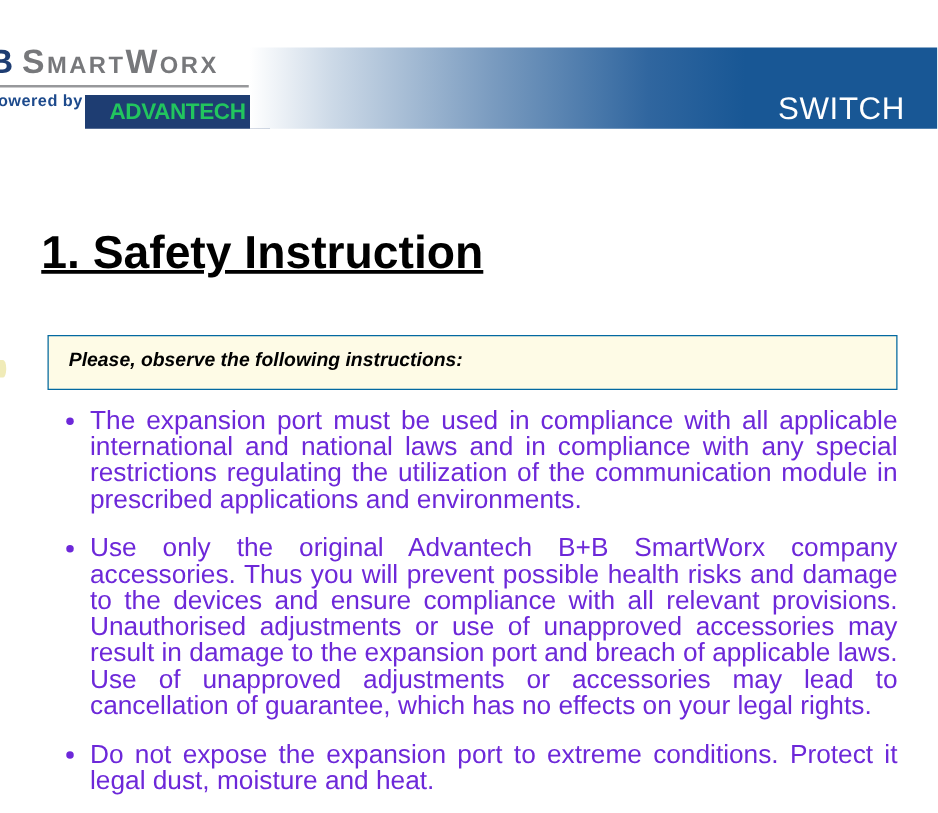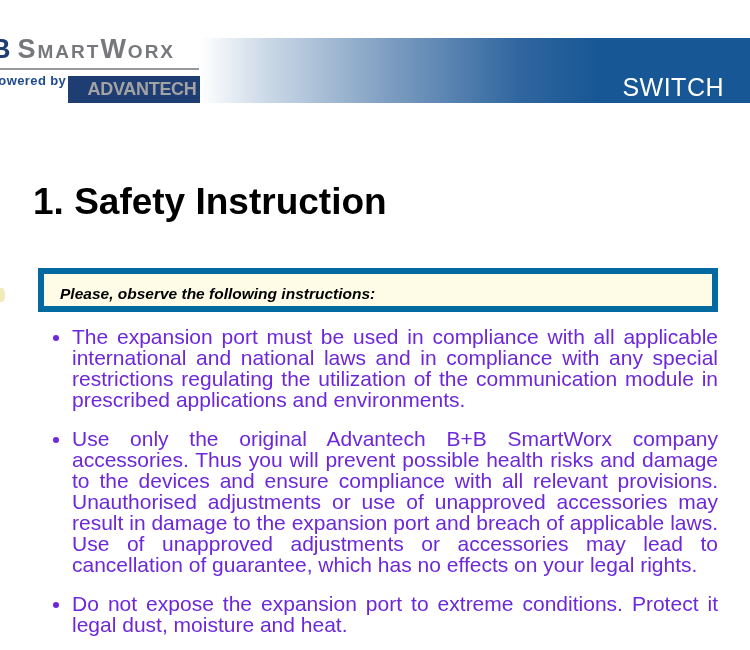--- a/index.html
+++ b/index.html
@@ -52,21 +52,21 @@
     color: #1d4a8c;
     letter-spacing: 0.4px;
   }
   .advantech-box {
     position: absolute;
     top: 76px;
     left: 68px;
     width: 148px;
     height: 27px;
     background: #1e3d72;
-    color: #a3a3a3;
+    color: #22c55e;
     font-weight: bold;
     font-size: 18px;
     letter-spacing: -0.3px;
     text-align: center;
     line-height: 27px;
   }
 
   
   .banner {
     position: absolute;
@@ -96,31 +96,32 @@
 
   
   .section-heading {
     position: absolute;
     top: 181px;
     left: 33px;
     font-size: 37px;
     font-weight: bold;
     color: #000000;
     letter-spacing: 0;
+    text-decoration: underline;
   }
 
   
   .notice-box {
     position: absolute;
     top: 268px;
     left: 38px;
     width: 680px;
     height: 44px;
     background: #fefbe6;
-    border: 6px solid #0369a1;
+    border: 1px solid #0369a1;
   }
   .notice-text {
     padding-left: 16px;
     line-height: 40px;
     font-size: 15.5px;
     font-weight: bold;
     font-style: italic;
     color: #000000;
     white-space: nowrap;
   }

